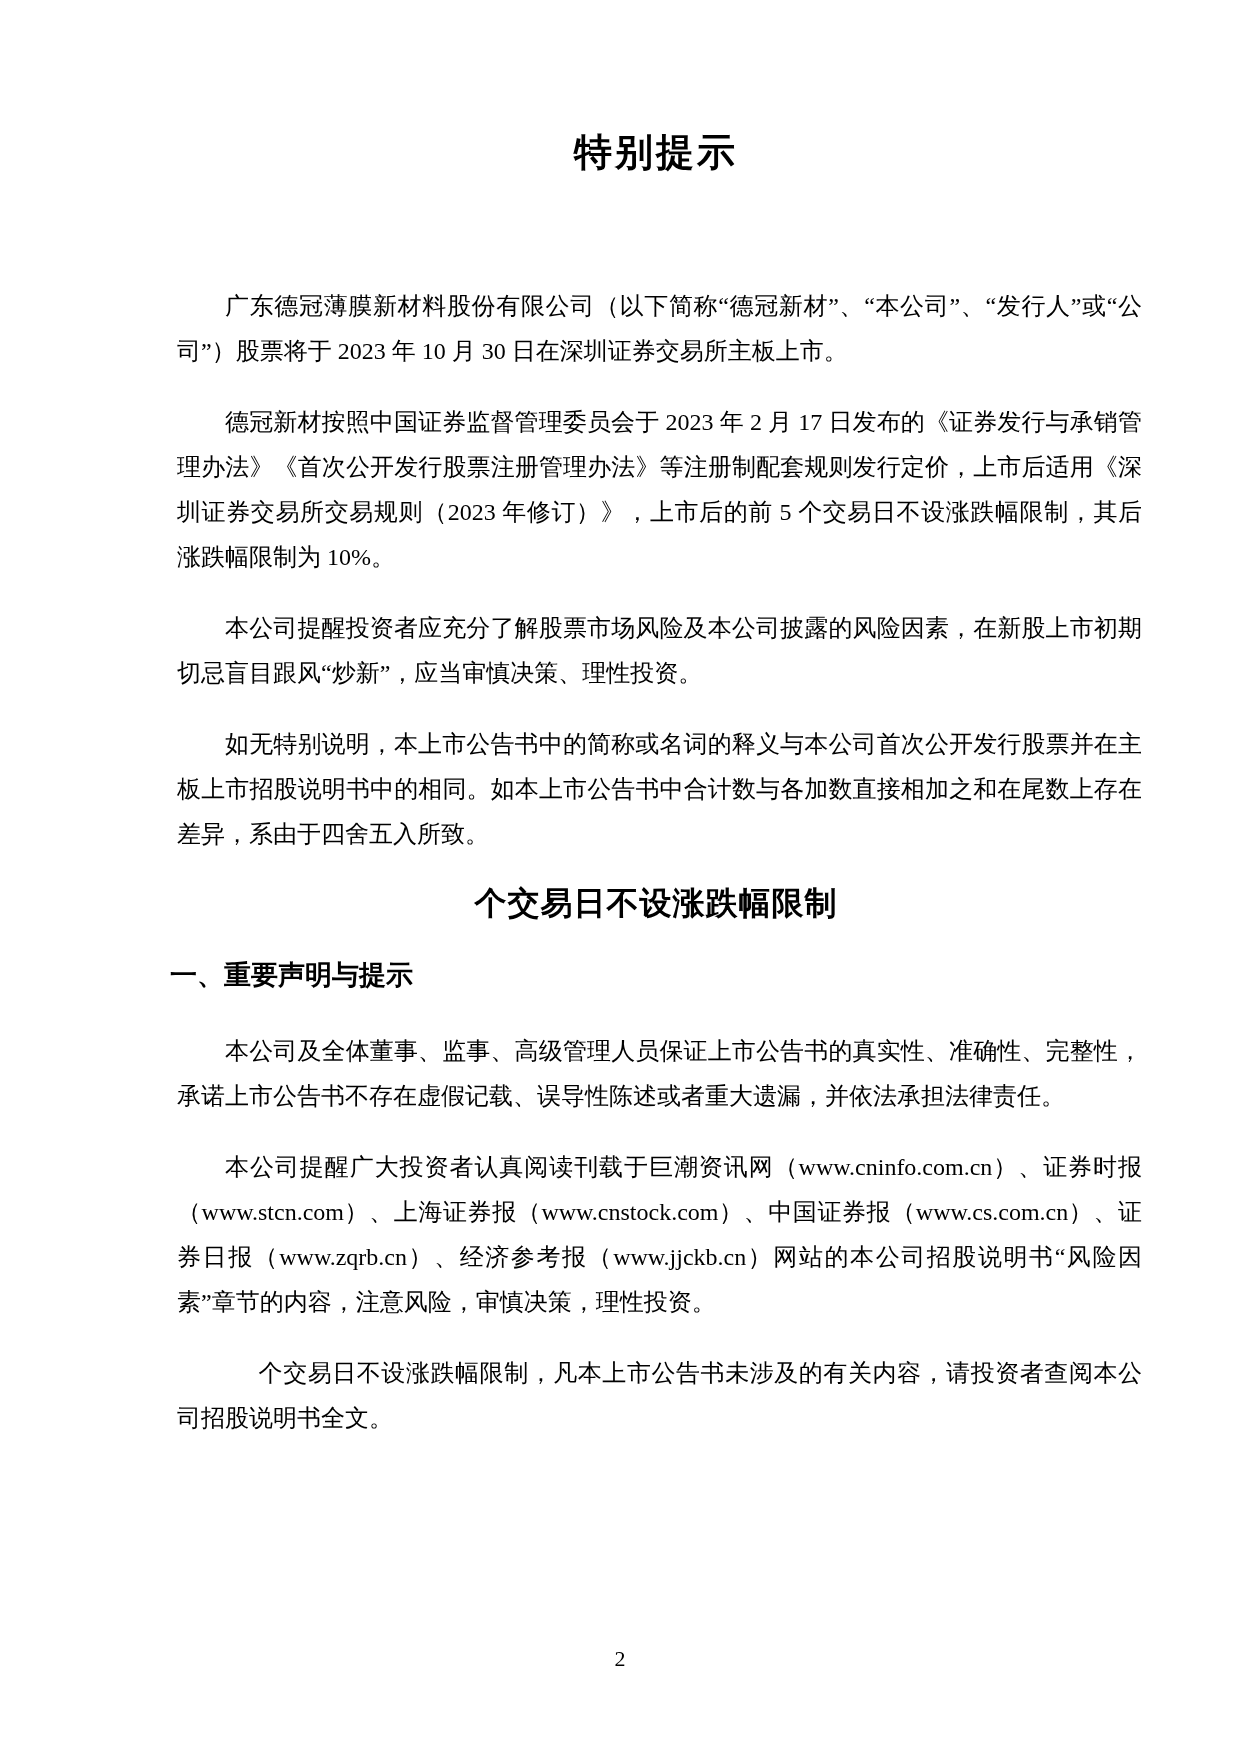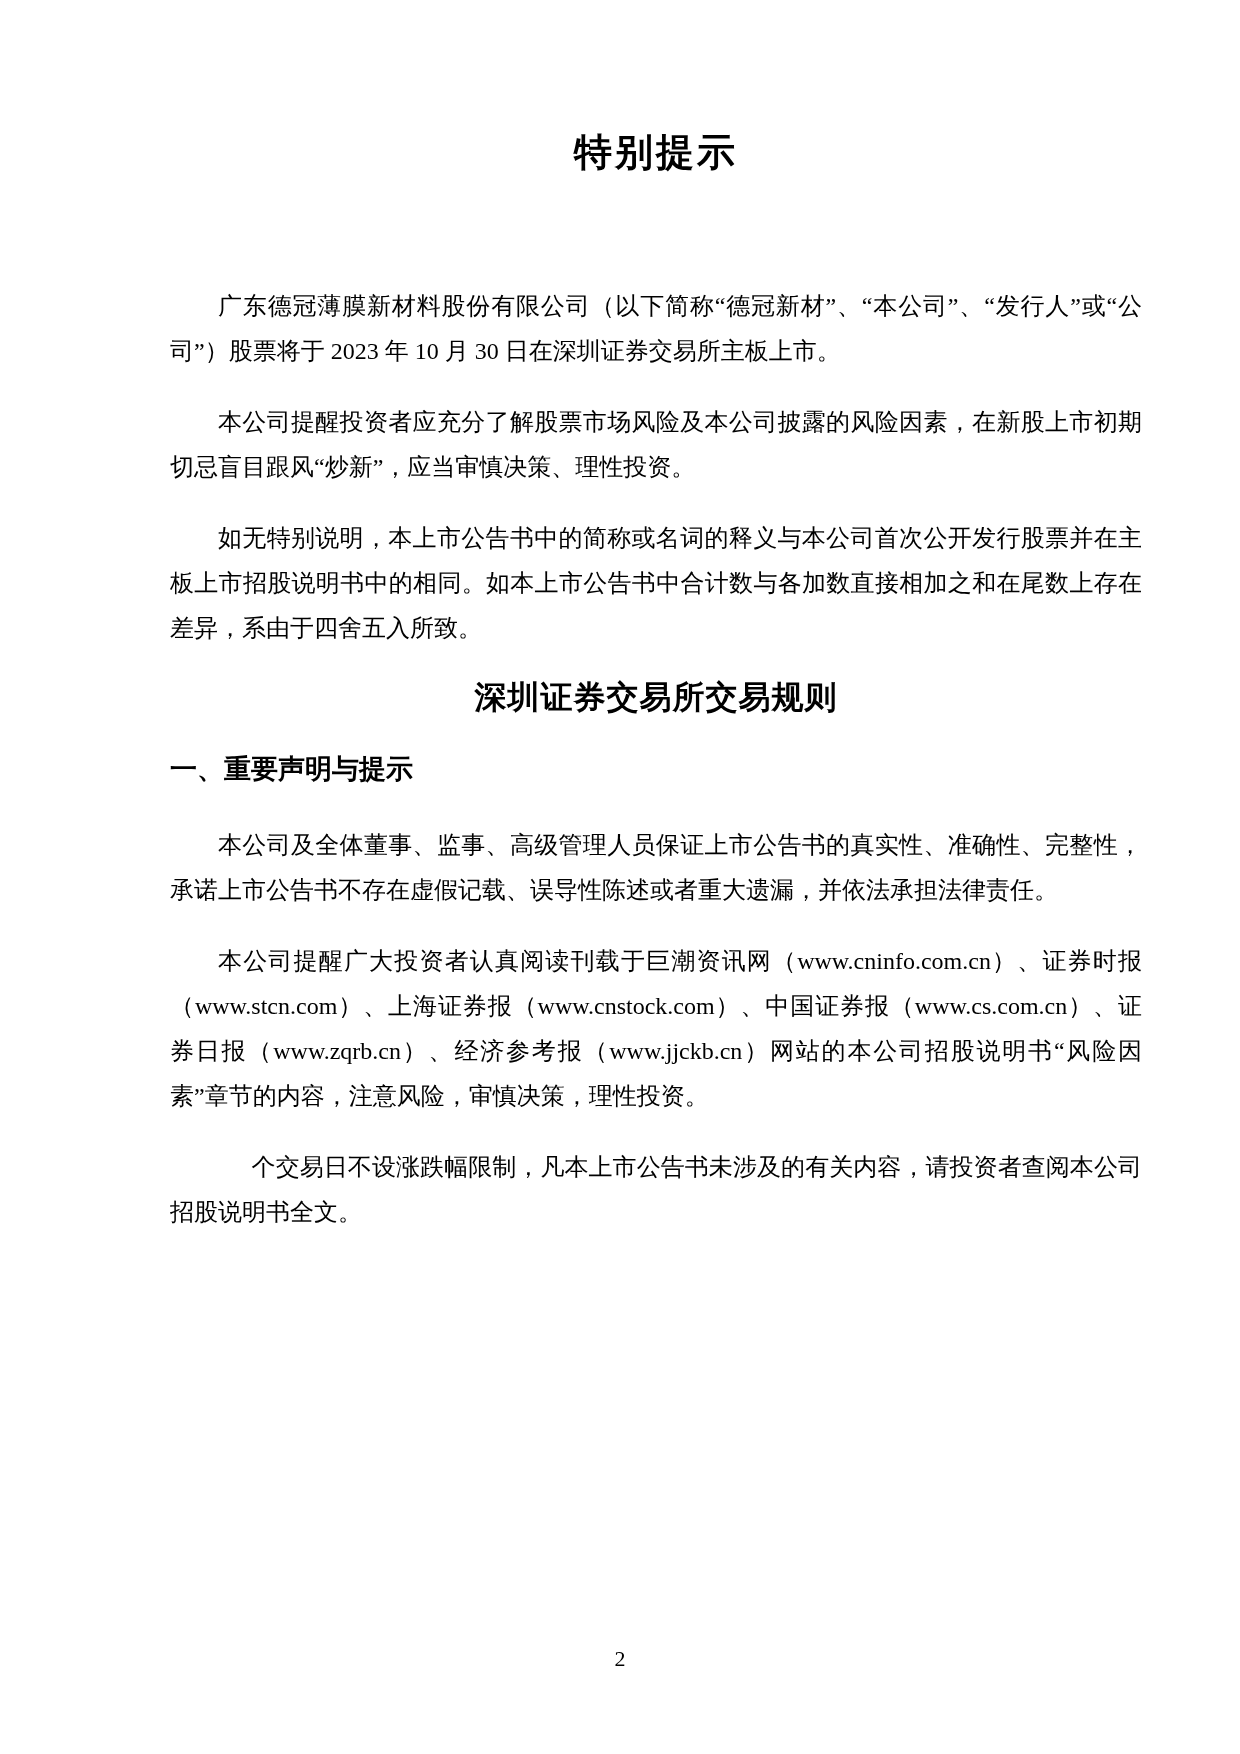--- a/index.html
+++ b/index.html
@@ -25,21 +25,21 @@
     text-align: center;
     letter-spacing: 3px;
     margin: 0 0 108px 0;
     line-height: 1.2;
   }
   .para {
     font-size: 24px;
     line-height: 45px;
     text-align: justify;
     text-indent: 2em;
-    margin: 0 0 26px 0;
+    margin: 0 0 26px 7px;
     word-break: break-all;
   }
   .para.indent-large {
     text-indent: 3.4em;
   }
   .section-heading {
     font-family: "Liberation Sans", sans-serif;
     font-size: 32px;
     font-weight: 700;
     text-align: center;
@@ -67,26 +67,27 @@
 </style>
 </head>
 <body>
 
 <div class="page">
 
   <h1 class="doc-title">特别提示</h1>
 
   <p class="para">广东德冠薄膜新材料股份有限公司（以下简称“德冠新材”、“本公司”、“发行人”或“公司”）股票将于 2023 年 10 月 30 日在深圳证券交易所主板上市。</p>
 
+  <p class="para">德冠新材按照中国证券监督管理委员会于 2023 年 2 月 17 日发布的《证券发行与承销管理办法》《首次公开发行股票注册管理办法》等注册制配套规则发行定价，上市后适用《深圳证券交易所交易规则（2023 年修订）》，上市后的前 5 个交易日不设涨跌幅限制，其后涨跌幅限制为 10%。</p>
 
   <p class="para">本公司提醒投资者应充分了解股票市场风险及本公司披露的风险因素，在新股上市初期切忌盲目跟风“炒新”，应当审慎决策、理性投资。</p>
 
   <p class="para">如无特别说明，本上市公告书中的简称或名词的释义与本公司首次公开发行股票并在主板上市招股说明书中的相同。如本上市公告书中合计数与各加数直接相加之和在尾数上存在差异，系由于四舍五入所致。</p>
 
-  <h2 class="section-heading">深圳证券交易所交易规则</h2>
+  <h2 class="section-heading">个交易日不设涨跌幅限制</h2>
 
   <h3 class="subsection-heading">一、重要声明与提示</h3>
 
   <p class="para">本公司及全体董事、监事、高级管理人员保证上市公告书的真实性、准确性、完整性，承诺上市公告书不存在虚假记载、误导性陈述或者重大遗漏，并依法承担法律责任。</p>
 
 
   <p class="para">本公司提醒广大投资者认真阅读刊载于巨潮资讯网（www.cninfo.com.cn）、证券时报（www.stcn.com）、上海证券报（www.cnstock.com）、中国证券报（www.cs.com.cn）、证券日报（www.zqrb.cn）、经济参考报（www.jjckb.cn）网站的本公司招股说明书“风险因素”章节的内容，注意风险，审慎决策，理性投资。</p>
 
   <p class="para indent-large">个交易日不设涨跌幅限制，凡本上市公告书未涉及的有关内容，请投资者查阅本公司招股说明书全文。</p>
 

